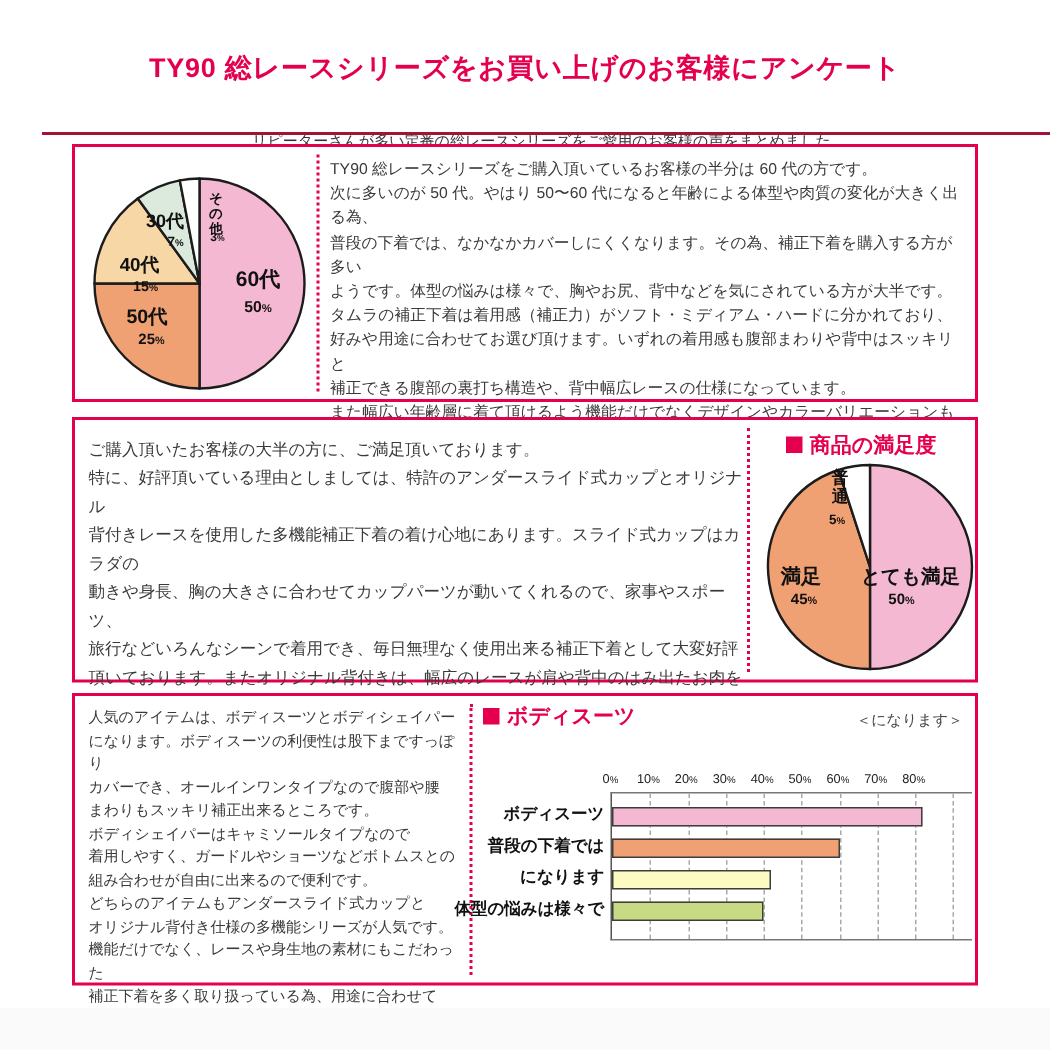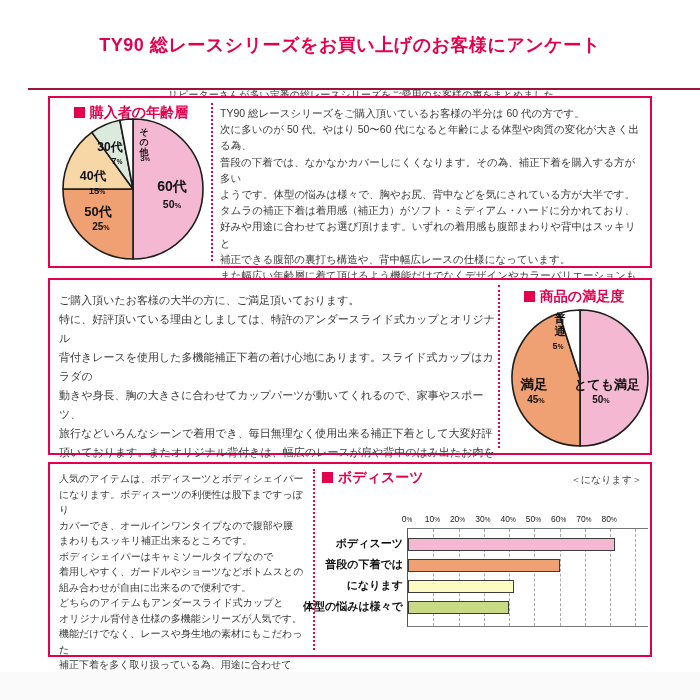--- a/index.html
+++ b/index.html
@@ -59,23 +59,20 @@
 </head>
 <body>
 
 <div class="page">
 
   <h1 class="main-title">TY90 総レースシリーズをお買い上げのお客様にアンケート</h1>
   <p class="subtitle">リピーターさんが多い定番の総レースシリーズをご愛用のお客様の声をまとめました。</p>
   <div class="top-rule"></div>
 
   <section class="box box-age">
-    <div class="sec-head sec-head-age">
-      <span class="bullet"></span><span>購入者の年齢層</span>
-    </div>
     <svg id="pie-age" class="pie pie-age" width="150" height="150" viewBox="0 0 150 150">
         <path d="M73,73 L73.00,3.00 A70,70 0 0 1 73.00,143.00 Z" fill="#f5b8d2" stroke="#1c1c1c" stroke-width="1.6" stroke-linejoin="round"></path>
         <path d="M73,73 L73.00,143.00 A70,70 0 0 1 3.00,73.00 Z" fill="#f0a173" stroke="#1c1c1c" stroke-width="1.6" stroke-linejoin="round"></path>
         <path d="M73,73 L3.00,73.00 A70,70 0 0 1 31.86,16.37 Z" fill="#f8d7a6" stroke="#1c1c1c" stroke-width="1.6" stroke-linejoin="round"></path>
         <path d="M73,73 L31.86,16.37 A70,70 0 0 1 59.88,4.24 Z" fill="#dceade" stroke="#1c1c1c" stroke-width="1.6" stroke-linejoin="round"></path>
         <path d="M73,73 L59.88,4.24 A70,70 0 0 1 73.00,3.00 Z" fill="#ffffff" stroke="#1c1c1c" stroke-width="1.6" stroke-linejoin="round"></path>
         <text text-anchor="middle" fill="#111" font-size="14" font-weight="bold" x="112" y="74.9">60代</text>
         <text x="112" y="91.675" text-anchor="middle" font-size="10.5" font-weight="bold" fill="#111"><tspan>50</tspan><tspan font-size="7.56">%</tspan></text>
         <text text-anchor="middle" fill="#111" font-size="13" font-weight="bold" x="38" y="99.55">50代</text>
         <text x="41" y="113.5" text-anchor="middle" font-size="10" font-weight="bold" fill="#111"><tspan>25</tspan><tspan font-size="7.199999999999999">%</tspan></text>

